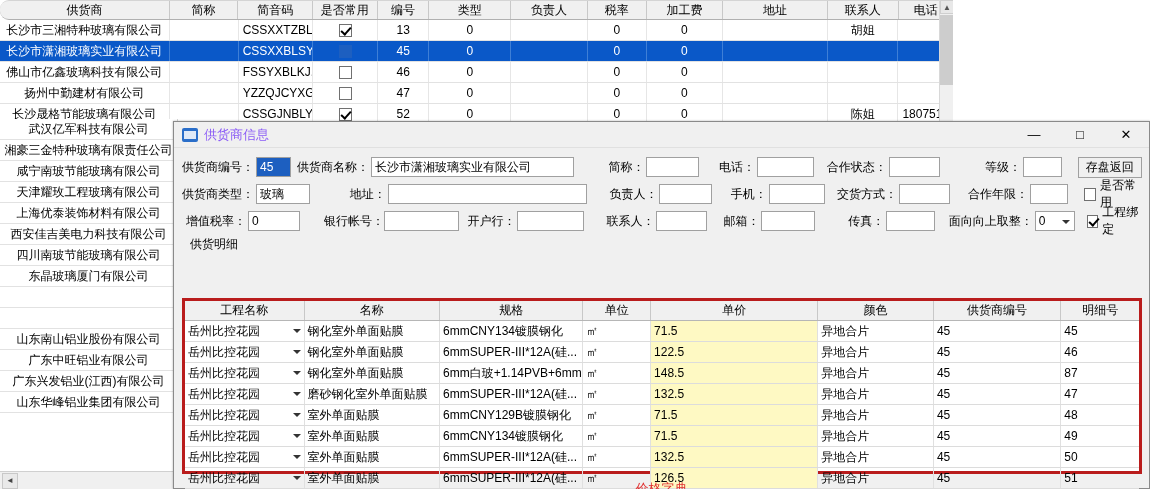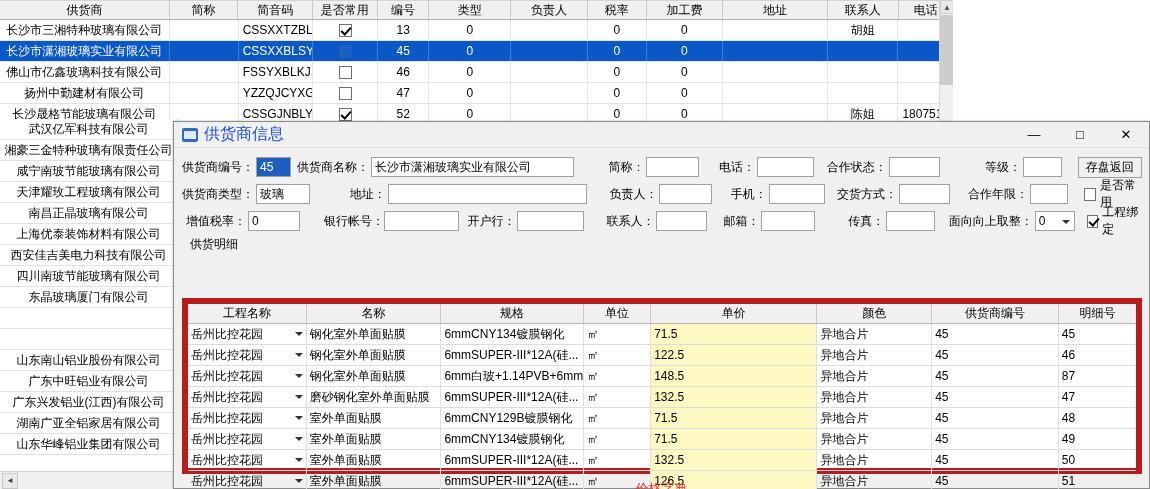--- a/index.html
+++ b/index.html
@@ -14,21 +14,21 @@
   }
   #root { position: relative; width: 1150px; height: 489px; background:#fff; }
 
   
   .bg-grid {
     position: absolute; left: 0; top: 0; width: 953px; height: 489px;
     background: #fff;
   }
   .grid-header {
     display: flex; height: 20px; background: #f0f0f0;
-    border-bottom: 1px solid #b0b0b0; border-top: 1px solid #d4d4d4;
+    border-bottom: 1px solid #b0b0b0; border-top: 1px solid #d4d4d4; border-radius: 9px;
   }
   .grid-header .hc {
     border-right: 1px solid #c8c8c8;
     display: flex; align-items: center; justify-content: center;
     font-size: 12px; color: #000; height: 100%;
     overflow: hidden; white-space: nowrap;
   }
   .grid-row { display: flex; height: 21px; border-bottom: 1px solid #e2e2e2; }
   .grid-row .gc {
     border-right: 1px solid #e6e6e6;
@@ -89,21 +89,21 @@
   }
   .dlg-title {
     height: 26px; background: #f0f0f0; display: flex; align-items: center;
     border-bottom: 1px solid #e0e0e0;
   }
   .dlg-icon {
     width: 16px; height: 14px; margin: 0 6px 0 8px; background: #2a6ec9;
     border-radius: 2px; position: relative;
   }
   .dlg-icon::after{ content:""; position:absolute; left:2px; top:3px; width:12px; height:8px; background:#fff; opacity:.85;}
-  .dlg-title-text { font-size: 16px; color: #1d4ed8; }
+  .dlg-title-text { font-size: 13px; color: #8b5cf6; }
   .dlg-btns { margin-left: auto; display: flex; height: 26px; }
   .dlg-btn { width: 46px; height: 26px; display: flex; align-items: center; justify-content: center; font-size: 13px; color:#000; }
 
   .dlg-body { position: relative; height: 341px; padding: 0; }
 
   .field-row { display: flex; align-items: center; height: 22px; margin-bottom: 5px; }
   .lbl { font-size: 12px; text-align: right; white-space: nowrap; }
   .inp {
     border: 1px solid #a0a0a0; background: #fff; height: 20px;
     font-size: 12px; padding: 0 3px; display: flex; align-items: center;
@@ -116,21 +116,21 @@
     border-left: 4px solid transparent; border-right: 4px solid transparent; border-top: 4px solid #333;
   }
   .btn {
     border: 1px solid #a0a0a0; background: #f0f0f0; height: 21px;
     font-size: 12px; display: flex; align-items: center; justify-content: center;
     padding: 0 6px; white-space: nowrap;
   }
   .cbx-row { display: flex; align-items: center; gap: 4px; font-size: 12px; }
 
   
-  .dgrid { position: absolute; left: 8px; top: 150px; width: 960px; height: 176px; border: 6px solid #b91c1c; background:#fff; }
+  .dgrid { position: absolute; left: 8px; top: 150px; width: 960px; height: 176px; border: 3px solid #b91c1c; background:#fff; }
   .dgrid-head { display: flex; height: 20px; background: #f0f0f0; border-bottom: 1px solid #b6b6b6; }
   .dgrid-head .dc { border-right: 1px solid #c8c8c8; display:flex; align-items:center; justify-content:center; font-size:12px; height:100%; }
   .dgrid-row { display: flex; height: 21px; border-bottom: 1px solid #dcdcdc; }
   .dgrid-row .dc {
     border-right: 1px solid #e0e0e0; display:flex; align-items:center; padding:0 3px;
     font-size:12px; height:100%; white-space:nowrap; overflow:hidden;
   }
   .dc.teal { background: #fef9c3; }
   .dc.combo-cell { position: relative; padding-right: 14px; }
   .dc.combo-cell::after {
@@ -264,31 +264,29 @@
       <div class="gc center" style="width:74px">管德</div>
       <div class="gc" style="width:57px;border-right:none">知总</div>
     </div>
   </div>
 
   <div class="left-list">
     <div class="li">武汉亿军科技有限公司</div>
     <div class="li">湘豪三金特种玻璃有限责任公司</div>
     <div class="li">咸宁南玻节能玻璃有限公司</div>
     <div class="li">天津耀玫工程玻璃有限公司</div>
-    <div class="li">南昌正晶玻璃有限公司</div>
     <div class="li">上海优泰装饰材料有限公司</div>
     <div class="li">西安佳吉美电力科技有限公司</div>
     <div class="li">四川南玻节能玻璃有限公司</div>
     <div class="li">东晶玻璃厦门有限公司</div>
     <div class="li"></div>
     <div class="li"></div>
     <div class="li">山东南山铝业股份有限公司</div>
     <div class="li">广东中旺铝业有限公司</div>
     <div class="li">广东兴发铝业(江西)有限公司</div>
-    <div class="li">湖南广亚全铝家居有限公司</div>
     <div class="li">山东华峰铝业集团有限公司</div>
   </div>
   <div class="left-bottom-bar">
     <div class="arrowbox">◄</div>
   </div>
 
   <div class="scroll-col" style="left:939px">
     <div class="scroll-up">▲</div>
     <div class="scroll-thumb"></div>
   </div>

